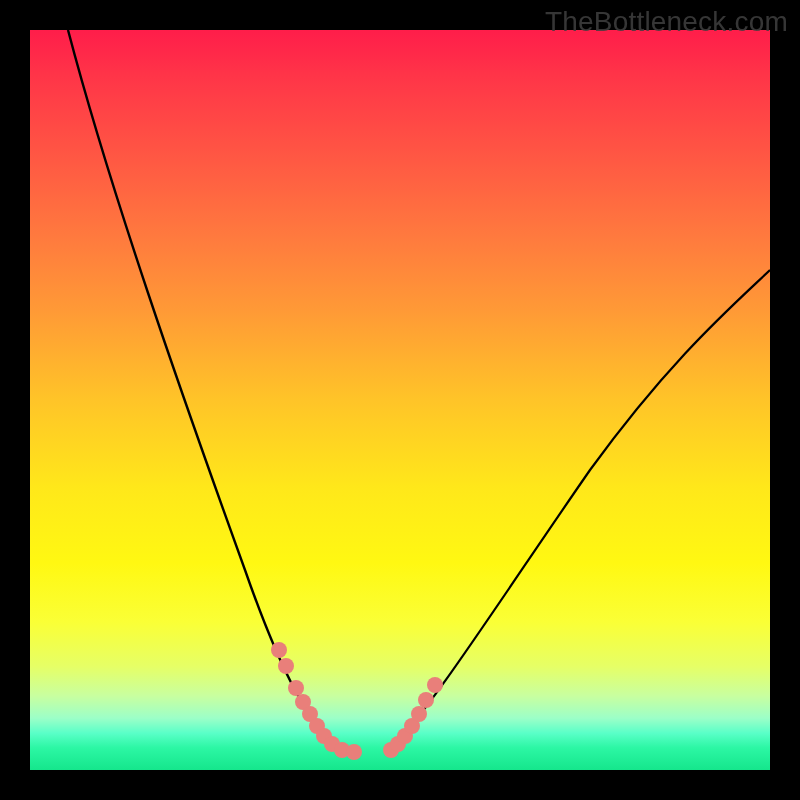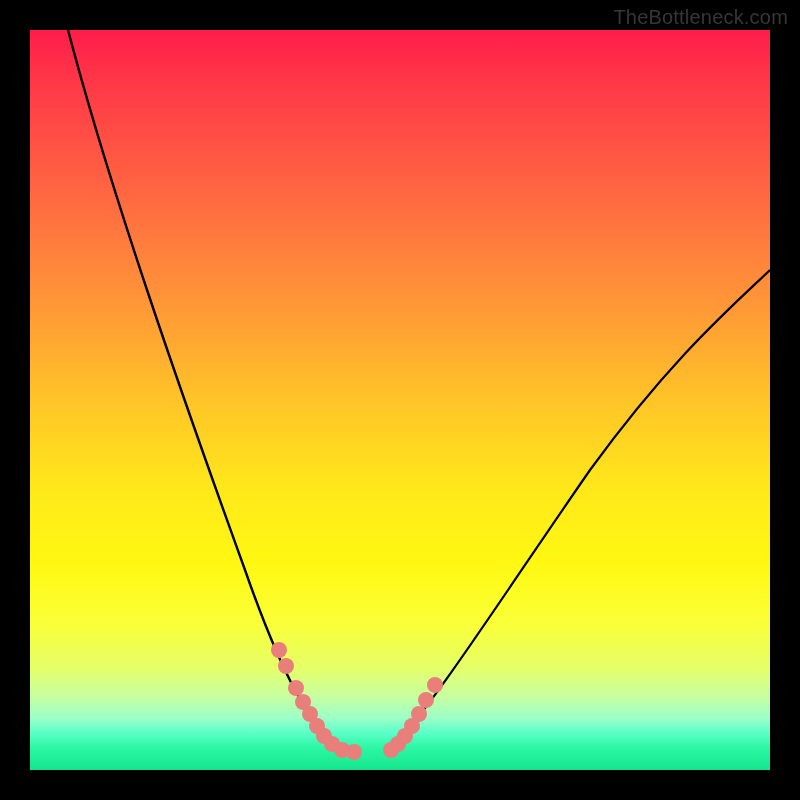--- a/index.html
+++ b/index.html
@@ -43,21 +43,21 @@
       #5affc8 95%,
       #2cf7a4 97%,
       #15e68c 100%
     );
   }
   .watermark {
     position: absolute;
     top: 6px;
     right: 12px;
     font-family: Arial, Helvetica, sans-serif;
-    font-size: 20px;
+    font-size: 28px;
     font-weight: 400;
     color: #404040;
     letter-spacing: 0.2px;
     opacity: 0.85;
   }
   svg.curves {
     position: absolute;
     inset: 0;
   }
 </style>

